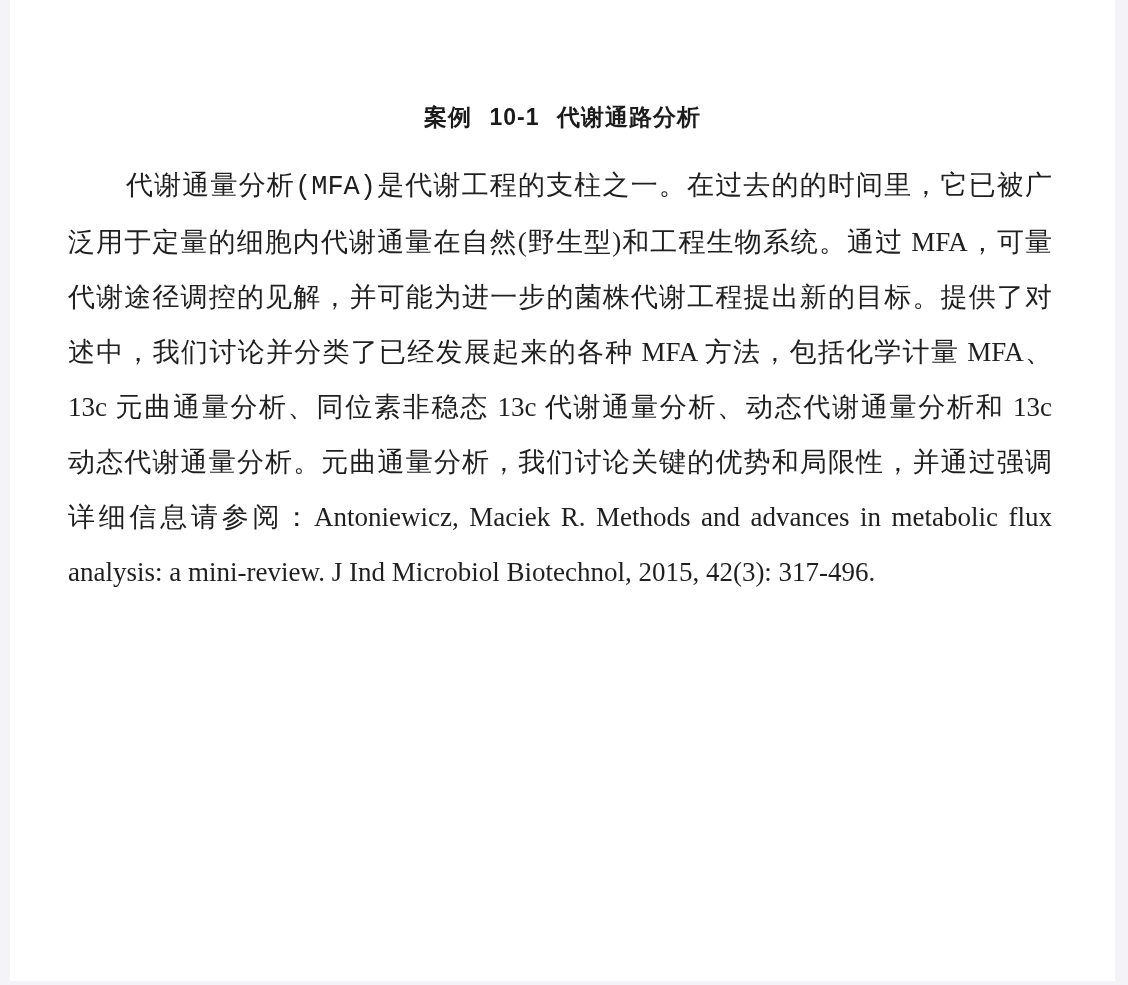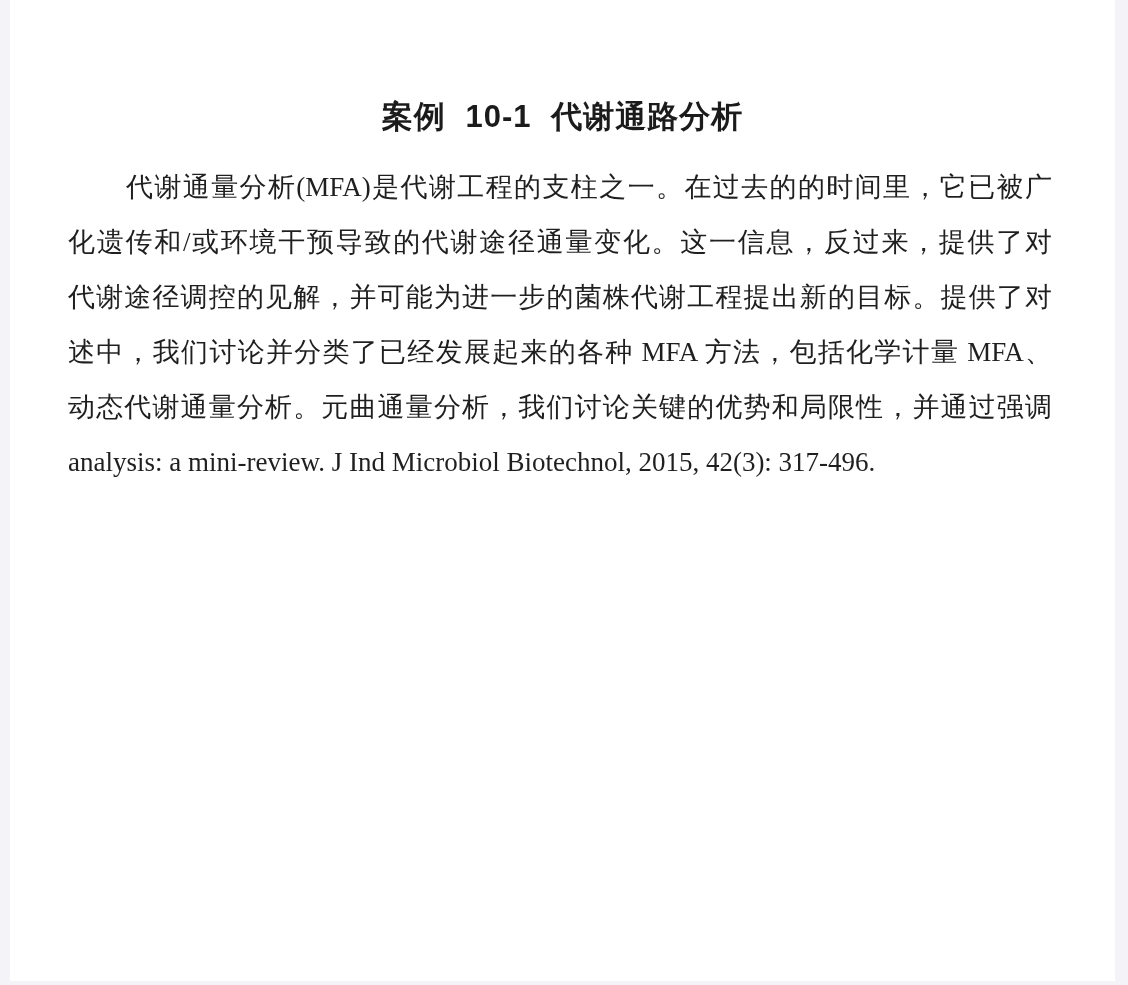--- a/index.html
+++ b/index.html
@@ -23,21 +23,21 @@
     background: #ffffff;
   }
   .title {
     position: absolute;
     top: 94px;
     left: 0;
     width: 100%;
     margin: 0;
     text-align: center;
     font-family: "Liberation Sans", "DejaVu Sans", sans-serif;
-    font-size: 31px;
+    font-size: 23px;
     font-weight: 700;
     line-height: 46px;
     color: #1b1b1b;
     word-spacing: 10px;
     letter-spacing: 1px;
   }
   .textblock {
     position: absolute;
     left: 58px;
     top: 160px;
@@ -49,33 +49,36 @@
   .line {
     height: 55px;
     overflow: hidden;
   }
   .line.just {
     text-align: justify;
     text-align-last: justify;
   }
   .line.indent {
     padding-left: 58px;
+    font-family: Liberation Mono, monospace;
   }
 </style>
 </head>
 <body>
 
 <div class="page">
 
   <h1 class="title">案例 10-1 代谢通路分析</h1>
 
   <div class="textblock">
 
     <div class="line just indent">代谢通量分析(MFA)是代谢工程的支柱之一。在过去的的时间里，它已被广</div>
-    <div class="line just">化遗传和/或环境干预导致的代谢途径通量变化。这一信息，反过来，提供了对</div>
+    <div class="line just">泛用于定量的细胞内代谢通量在自然(野生型)和工程生物系统。通过 MFA，可量</div>
     <div class="line just">代谢途径调控的见解，并可能为进一步的菌株代谢工程提出新的目标。提供了对</div>
     <div class="line just">述中，我们讨论并分类了已经发展起来的各种 MFA 方法，包括化学计量 MFA、</div>
+    <div class="line just">13c 元曲通量分析、同位素非稳态 13c 代谢通量分析、动态代谢通量分析和 13c</div>
     <div class="line just">动态代谢通量分析。元曲通量分析，我们讨论关键的优势和局限性，并通过强调</div>
 
+    <div class="line just">详细信息请参阅：Antoniewicz, Maciek R. Methods and advances in metabolic flux</div>
     <div class="line">analysis: a mini-review. J Ind Microbiol Biotechnol, 2015, 42(3): 317-496.</div>
 
   </div>
 </div>
 
 </body></html>

